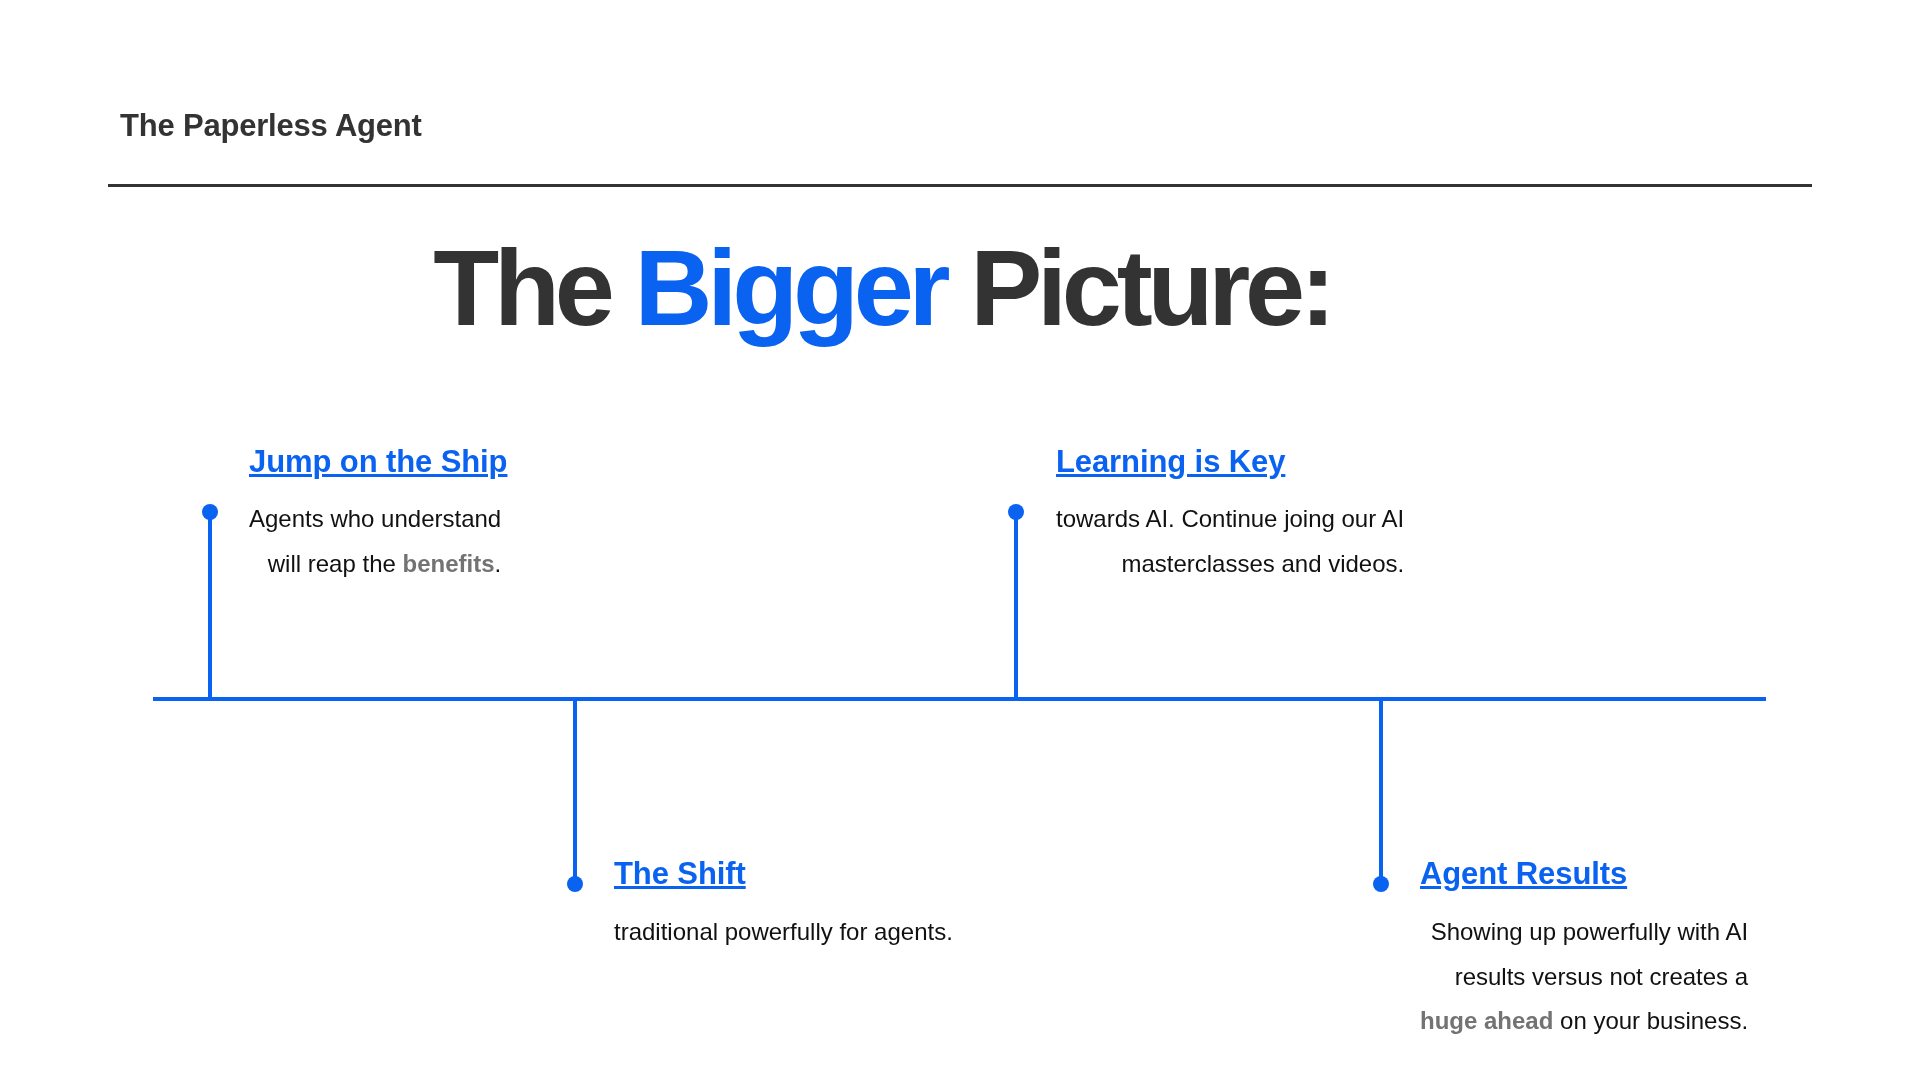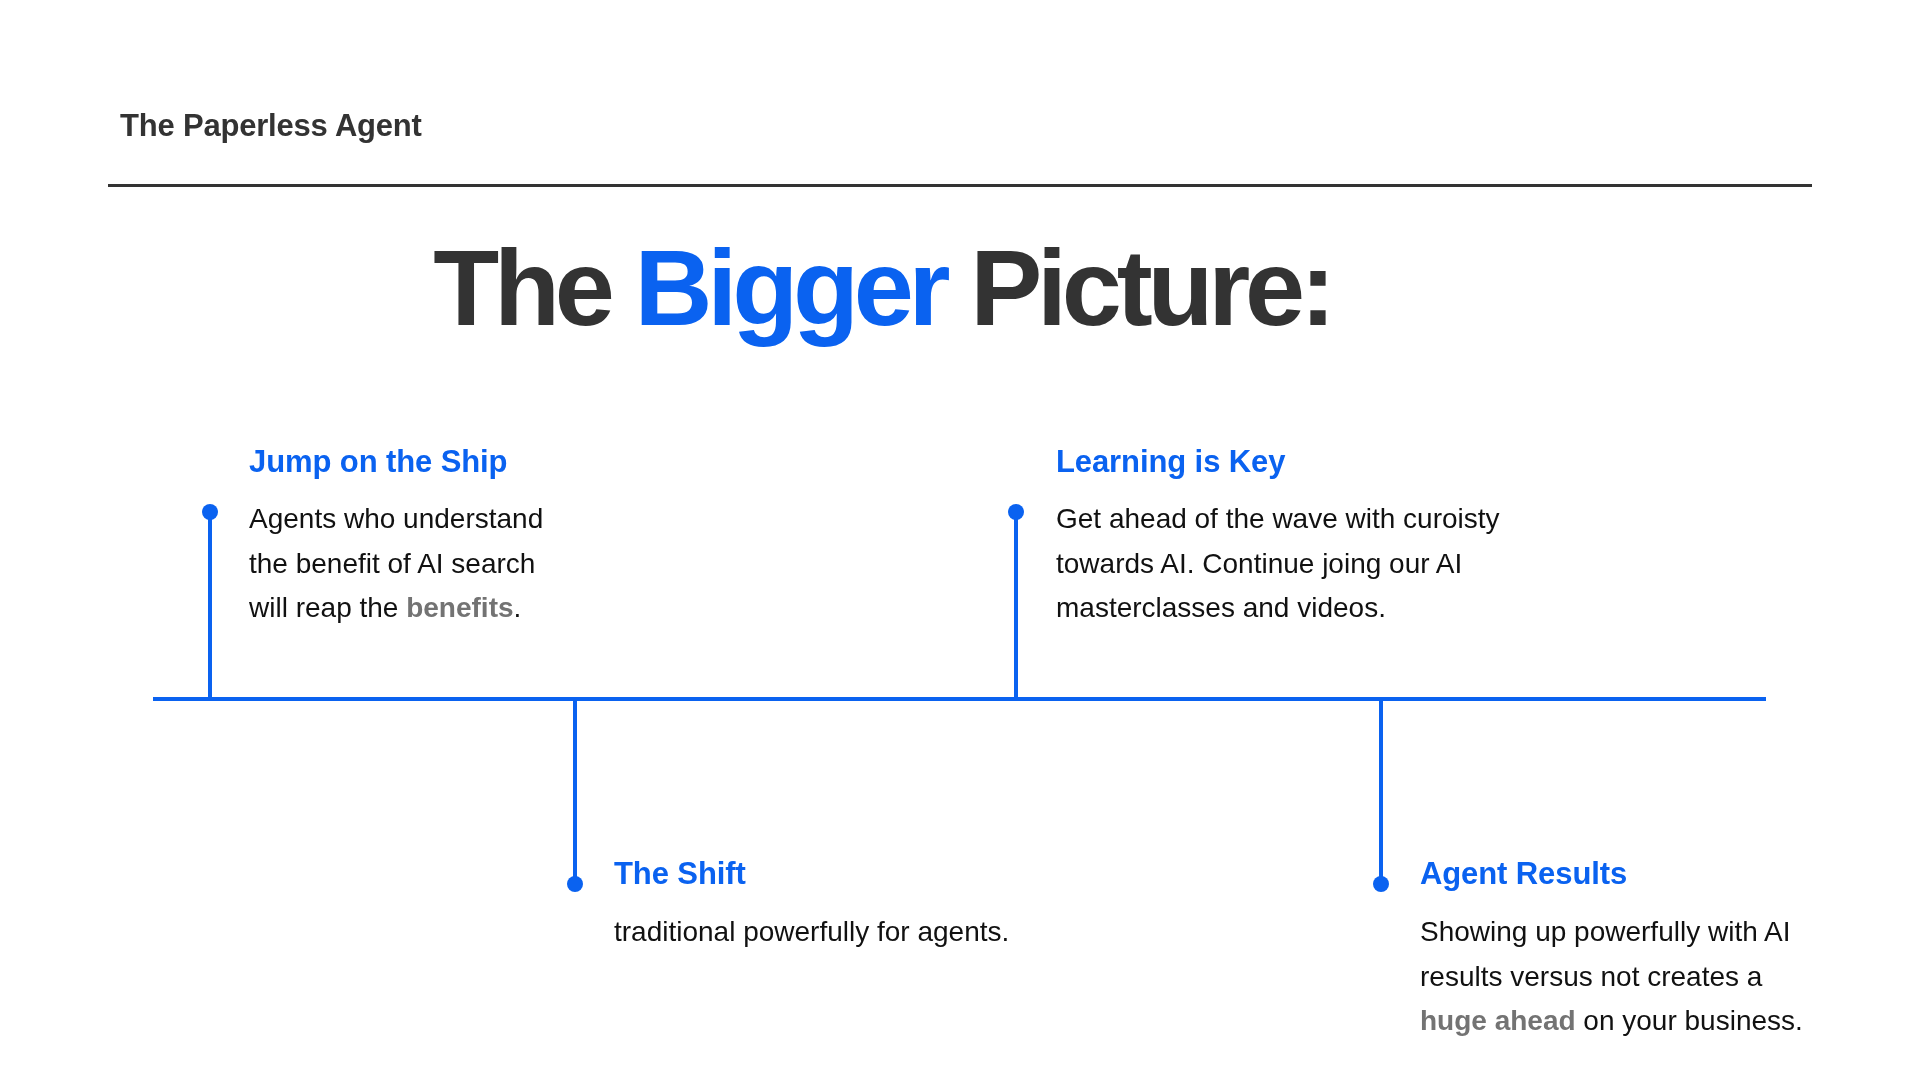--- a/index.html
+++ b/index.html
@@ -69,67 +69,67 @@
     background: #0a62f0;
   }
   .item-heading {
     position: absolute;
     font-size: 31px;
     line-height: 40px;
     font-weight: 700;
     color: #0a62f0;
     white-space: nowrap;
     letter-spacing: -0.1px;
+    text-decoration: underline;
   }
   .item-body {
     position: absolute;
-    font-size: 28px;
+    font-size: 24px;
     line-height: 44.5px;
     color: #111111;
     white-space: nowrap;
+    text-align: right;
   }
   .item-body .line { display: block; }
   .item-body b { font-weight: 700; color: #737373; }
 </style>
 </head>
 <body>
 
 <div class="brand">The Paperless Agent</div>
 <div class="rule"></div>
 
 <div class="title"><span>The </span><span class="accent">Bigger</span><span> Picture:</span></div>
 
 <div class="timeline"></div>
 
 <div>
   <div class="stem" style="left:208px; top:512px; height:188px;"></div>
   <div class="dot" style="left:202px; top:504px;"></div>
   <div class="item-heading" style="left:249px; top:442px;">Jump on the Ship</div>
   <div class="item-body" style="left:249px; top:497px;">
     <span class="line">Agents who understand</span>
-    <span class="line">the benefit of AI search</span>
     <span class="line"><span>will reap the </span><b>benefits</b><span>.</span></span>
   </div>
 </div>
 
 <div>
   <div class="stem" style="left:573px; top:699px; height:185px;"></div>
   <div class="dot" style="left:567px; top:876px;"></div>
   <div class="item-heading" style="left:614px; top:854px;">The Shift</div>
   <div class="item-body" style="left:614px; top:910px;">
     <span class="line">traditional powerfully for agents.</span>
   </div>
 </div>
 
 <div>
   <div class="stem" style="left:1014px; top:512px; height:188px;"></div>
   <div class="dot" style="left:1008px; top:504px;"></div>
   <div class="item-heading" style="left:1056px; top:442px;">Learning is Key</div>
   <div class="item-body" style="left:1056px; top:497px;">
-    <span class="line">Get ahead of the wave with curoisty</span>
     <span class="line">towards AI. Continue joing our AI</span>
     <span class="line">masterclasses and videos.</span>
   </div>
 </div>
 
 <div>
   <div class="stem" style="left:1379px; top:699px; height:185px;"></div>
   <div class="dot" style="left:1373px; top:876px;"></div>
   <div class="item-heading" style="left:1420px; top:854px;">Agent Results</div>
   <div class="item-body" style="left:1420px; top:910px;">

